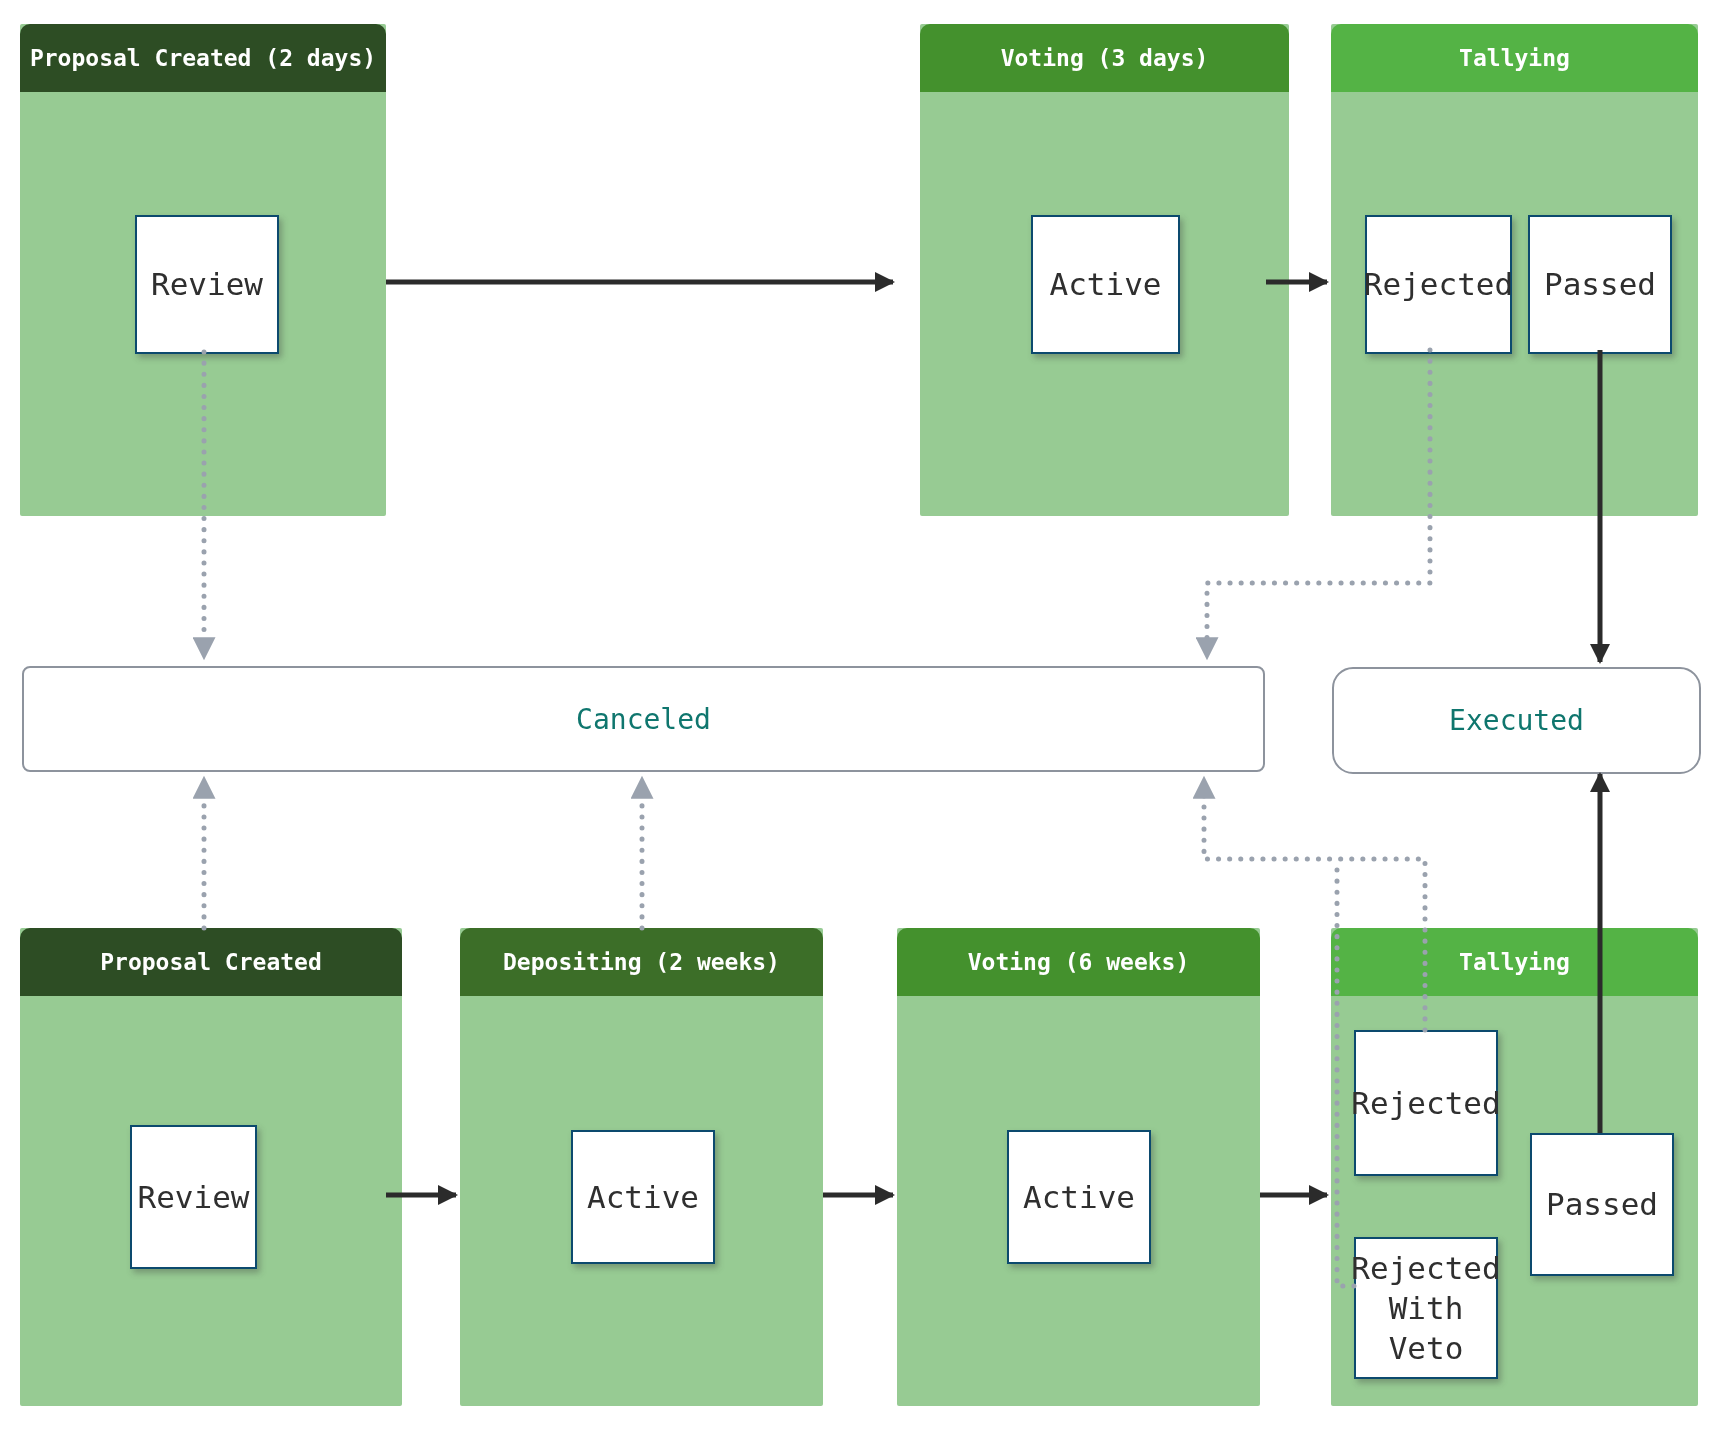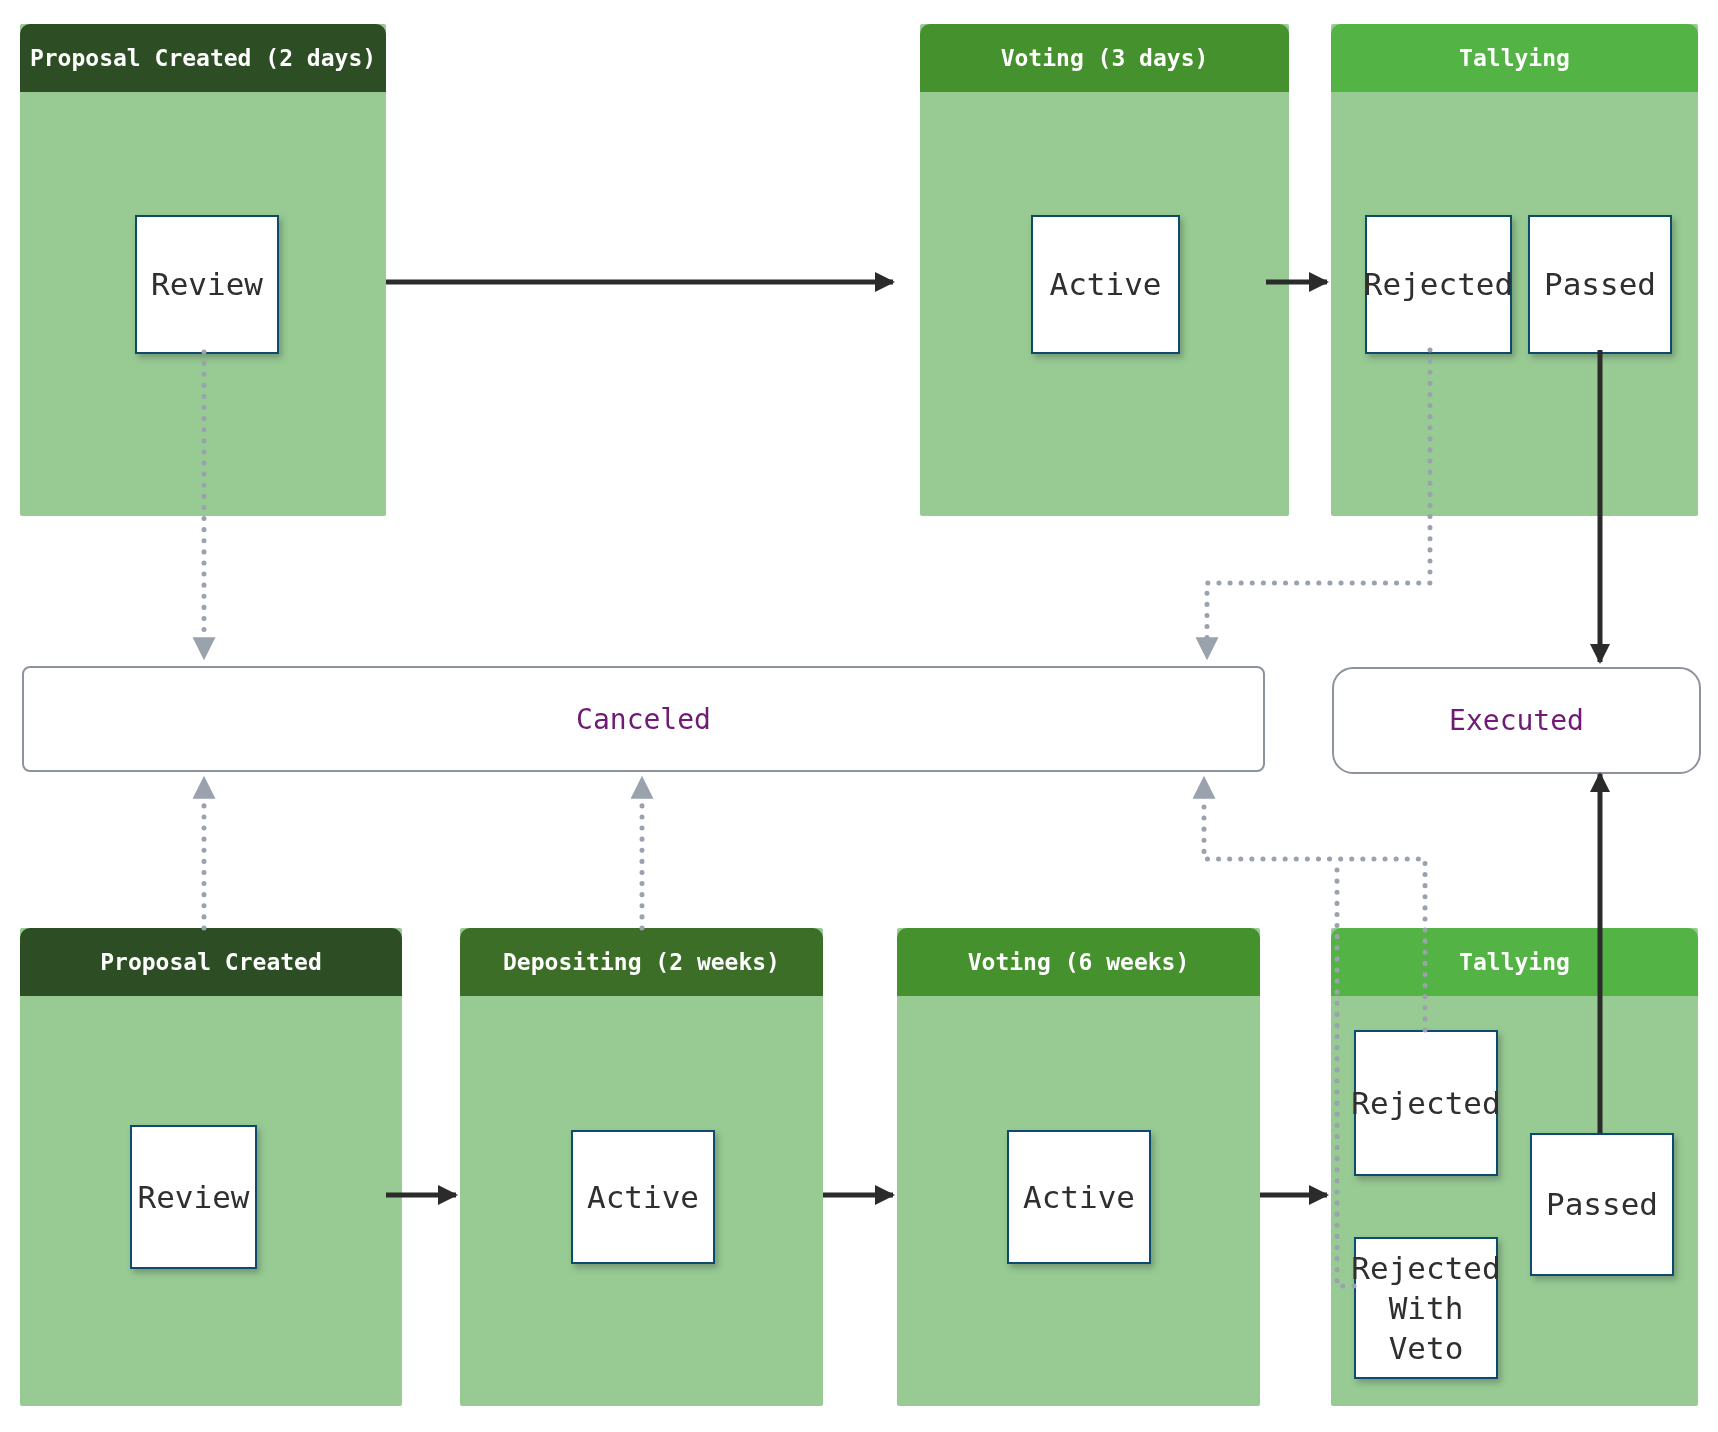--- a/index.html
+++ b/index.html
@@ -12,21 +12,21 @@
   .hdr-dark{background:#2d4d24;}
   .hdr-deep{background:#3c6e28;}
   .hdr-mid{background:#44912d;}
   .hdr-bright{background:#54b345;}
   .node{position:absolute;background:#ffffff;border:2px solid #0c4a6e;
         box-shadow:3px 4px 6px rgba(60,60,60,.35);
         display:flex;align-items:center;justify-content:center;text-align:center;
         font-size:31px;color:#2f2f2f;line-height:1.3;}
   .terminal{position:absolute;background:#ffffff;border:2px solid #8d939d;border-radius:8px;
         display:flex;align-items:center;justify-content:center;
-        font-size:28px;color:#701a75;}
+        font-size:28px;color:#0f766e;}
   svg.overlay{position:absolute;left:0;top:0;pointer-events:none;}
 </style>
 </head>
 <body>
 
 <div class="stage">
 
   <div class="container" style="left:20px;top:24px;width:366px;height:492px;">
     <div class="hdr hdr-dark">
       <span>Proposal Created (2 days)</span>

